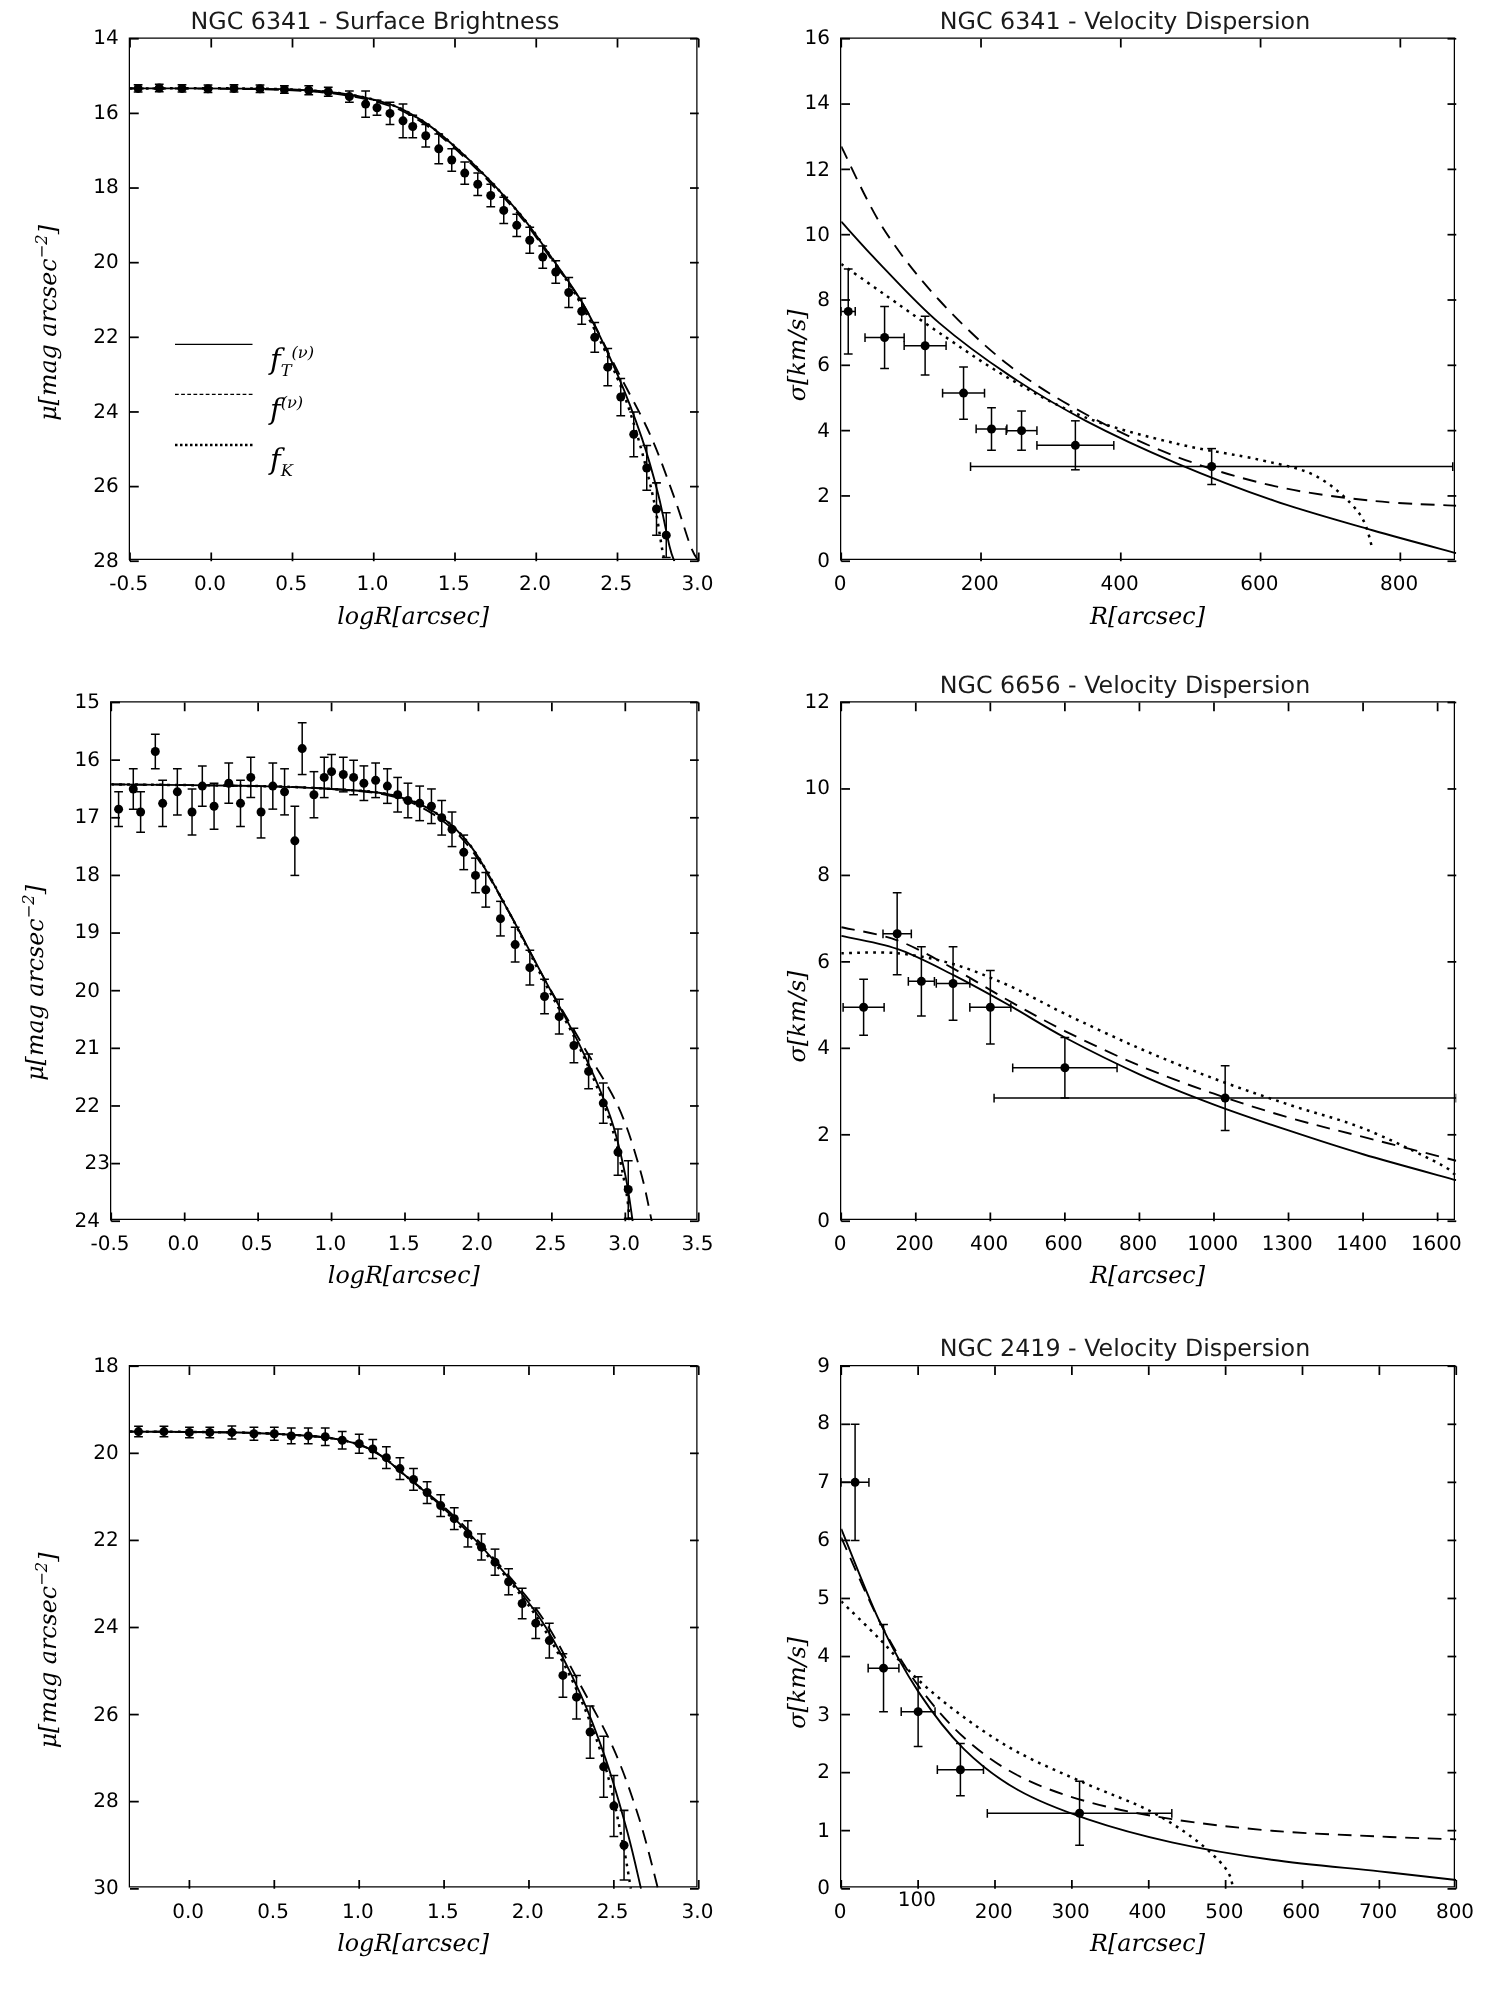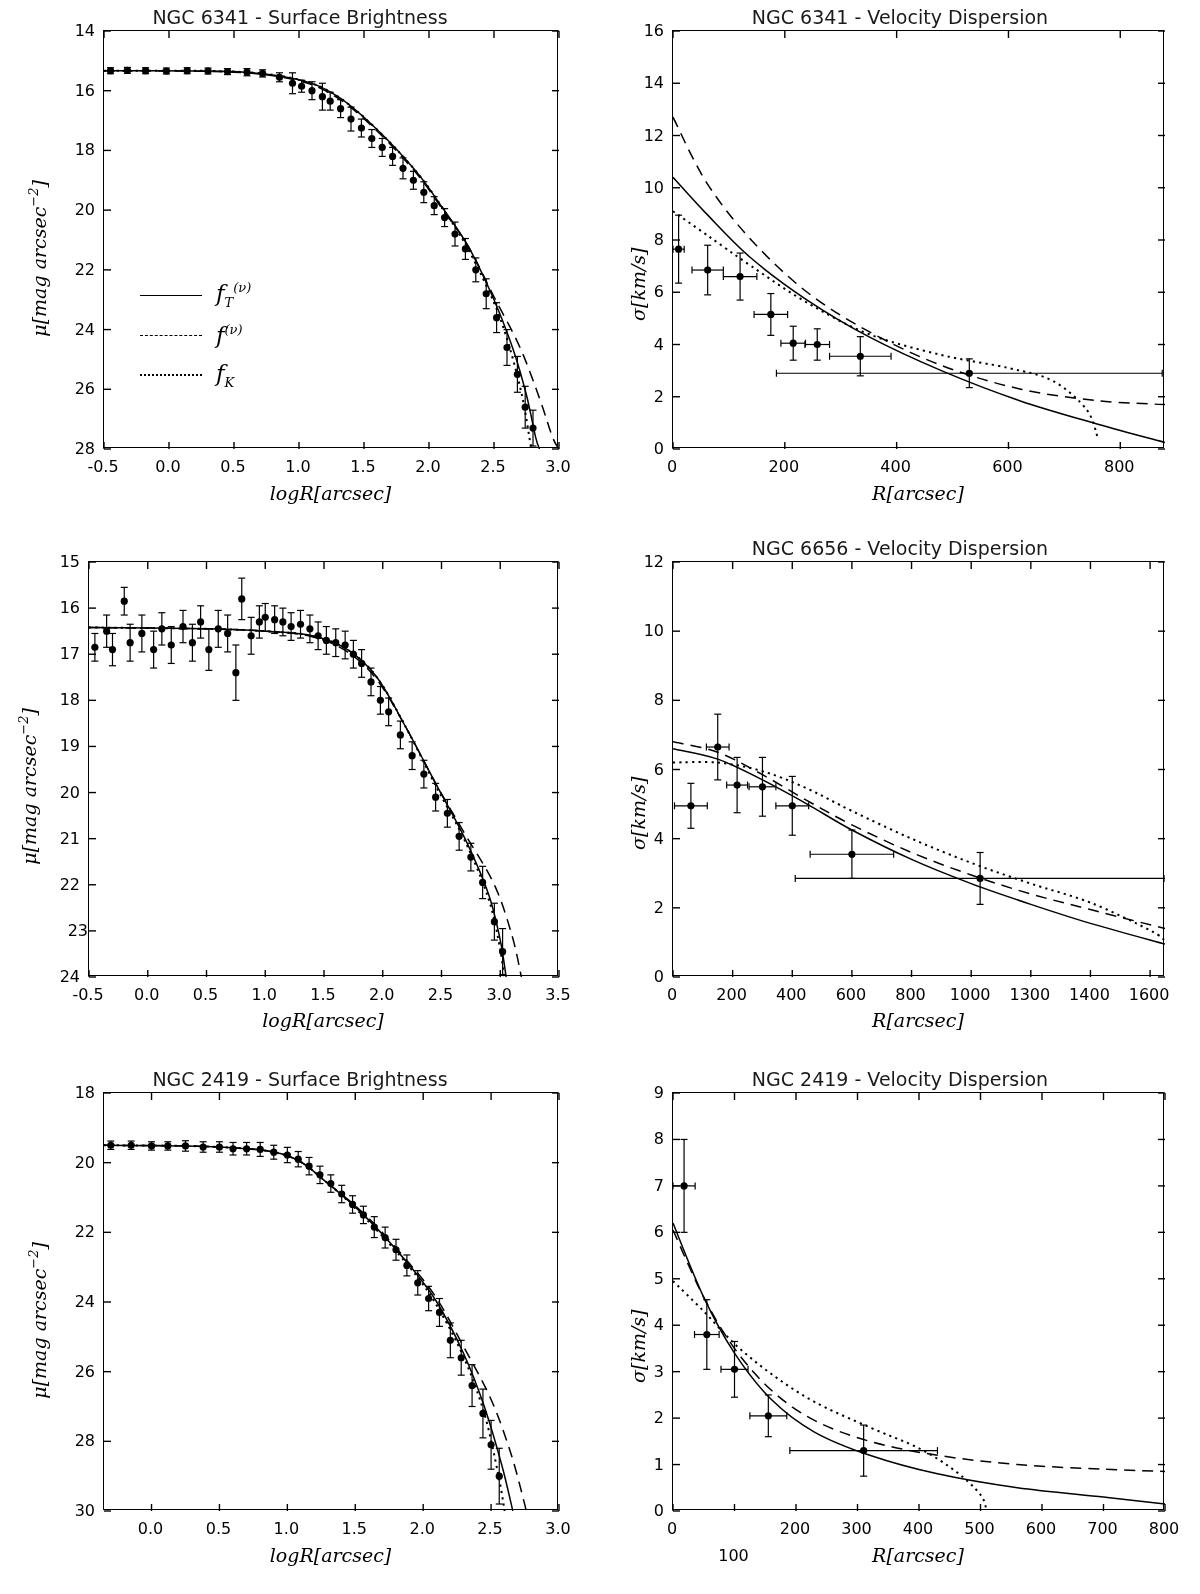--- a/index.html
+++ b/index.html
@@ -8,21 +8,21 @@
   .panel{position:relative;}
   .title{position:absolute;top:6px;left:0;width:100%;text-align:center;font-size:19px;color:#1a1a1a;font-family:"DejaVu Sans",sans-serif;}
   .plotbox{position:absolute;border:1.4px solid #000;background:#fff;box-sizing:border-box;}
   .ylab{position:absolute;transform-origin:center;transform:rotate(-90deg);font-size:19px;font-family:"DejaVu Serif",serif;font-style:italic;white-space:nowrap;}
   .xlab{position:absolute;font-size:19px;font-family:"DejaVu Serif",serif;font-style:italic;white-space:nowrap;text-align:center;}
   .ticklabel{position:absolute;font-size:16px;font-family:"DejaVu Sans",sans-serif;white-space:nowrap;}
   .tl-x{transform:translateX(-50%);}
   .tl-y{transform:translateY(-50%);text-align:right;}
   svg{position:absolute;left:0;top:0;overflow:visible;}
   .legend{position:absolute;font-family:"DejaVu Serif",serif;}
-  .legend-row{display:flex;align-items:center;height:40px;}
+  .legend-row{display:flex;align-items:flex-start;height:40px;}
   .legend-line{width:62px;height:0;border-top:1.6px solid #000;margin-right:14px;}
   .legend-line.dashed{border-top-style:dashed;}
   .legend-line.dotted{border-top-style:dotted;border-top-width:2.4px;}
   .legend-label{font-size:23px;font-style:italic;}
   sup.l{font-size:13px;vertical-align:super;}
   sub.l{font-size:13px;vertical-align:sub;}
 </style>
 </head>
 <body>
 
@@ -723,21 +723,20 @@
       <div class="ticklabel tl-y" style="left: 14px; width: 50px; top: 445px;">0</div>
       <div class="ticklabel tl-y" style="left: 14px; width: 50px; top: 375.833px;">2</div>
       <div class="ticklabel tl-y" style="left: 14px; width: 50px; top: 306.667px;">4</div>
       <div class="ticklabel tl-y" style="left: 14px; width: 50px; top: 237.5px;">6</div>
       <div class="ticklabel tl-y" style="left: 14px; width: 50px; top: 168.333px;">8</div>
       <div class="ticklabel tl-y" style="left: 14px; width: 50px; top: 99.1667px;">10</div>
       <div class="ticklabel tl-y" style="left: 14px; width: 50px; top: 30px;">12</div>
     </div>
 
   <div class="panel">
-    <div class="title">NGC 2419 - Surface Brightness</div>
     <div class="plotbox" id="box4" style="left:103px;top:30px;width:455px;height:418px;">
       <svg id="svg4" width="455" height="418">
           <line x1="47.537313432835816" y1="418" x2="47.537313432835816" y2="411" stroke="#000" stroke-width="1.4"></line>
           <line x1="47.537313432835816" y1="0" x2="47.537313432835816" y2="7" stroke="#000" stroke-width="1.4"></line>
           <line x1="115.44776119402985" y1="418" x2="115.44776119402985" y2="411" stroke="#000" stroke-width="1.4"></line>
           <line x1="115.44776119402985" y1="0" x2="115.44776119402985" y2="7" stroke="#000" stroke-width="1.4"></line>
           <line x1="183.3582089552239" y1="418" x2="183.3582089552239" y2="411" stroke="#000" stroke-width="1.4"></line>
           <line x1="183.3582089552239" y1="0" x2="183.3582089552239" y2="7" stroke="#000" stroke-width="1.4"></line>
           <line x1="251.26865671641792" y1="418" x2="251.26865671641792" y2="411" stroke="#000" stroke-width="1.4"></line>
           <line x1="251.26865671641792" y1="0" x2="251.26865671641792" y2="7" stroke="#000" stroke-width="1.4"></line>
@@ -1000,21 +999,21 @@
             <line x1="116.85" y1="357.6222222222222" x2="264.45" y2="357.6222222222222" stroke="#000" stroke-width="1.2"></line>
             <line x1="116.85" y1="354.1222222222222" x2="116.85" y2="361.1222222222222" stroke="#000" stroke-width="1.2"></line>
             <line x1="264.45" y1="354.1222222222222" x2="264.45" y2="361.1222222222222" stroke="#000" stroke-width="1.2"></line>
             <circle cx="190.65" cy="357.6222222222222" r="3.6" fill="#000"></circle>
           </g>
         </svg>
     </div>
     <div class="ylab" style="left:-42px;top:230px;width:160px;">σ[<i>km/s</i>]</div>
     <div class="xlab" style="left:72px;top:482px;width:492px;"><i>R</i>[<i>arcsec</i>]</div>
   <div class="ticklabel tl-x" style="left: 72px; top: 457px;">0</div>
-      <div class="ticklabel tl-x" style="left: 133.5px; top: 484px;">100</div>
+      <div class="ticklabel tl-x" style="left: 133.5px; top: 448px;">100</div>
       <div class="ticklabel tl-x" style="left: 195px; top: 457px;">200</div>
       <div class="ticklabel tl-x" style="left: 256.5px; top: 457px;">300</div>
       <div class="ticklabel tl-x" style="left: 318px; top: 457px;">400</div>
       <div class="ticklabel tl-x" style="left: 379.5px; top: 457px;">500</div>
       <div class="ticklabel tl-x" style="left: 441px; top: 457px;">600</div>
       <div class="ticklabel tl-x" style="left: 502.5px; top: 457px;">700</div>
       <div class="ticklabel tl-x" style="left: 564px; top: 457px;">800</div>
       <div class="ticklabel tl-y" style="left: 14px; width: 50px; top: 448px;">0</div>
       <div class="ticklabel tl-y" style="left: 14px; width: 50px; top: 401.556px;">1</div>
       <div class="ticklabel tl-y" style="left: 14px; width: 50px; top: 355.111px;">2</div>

